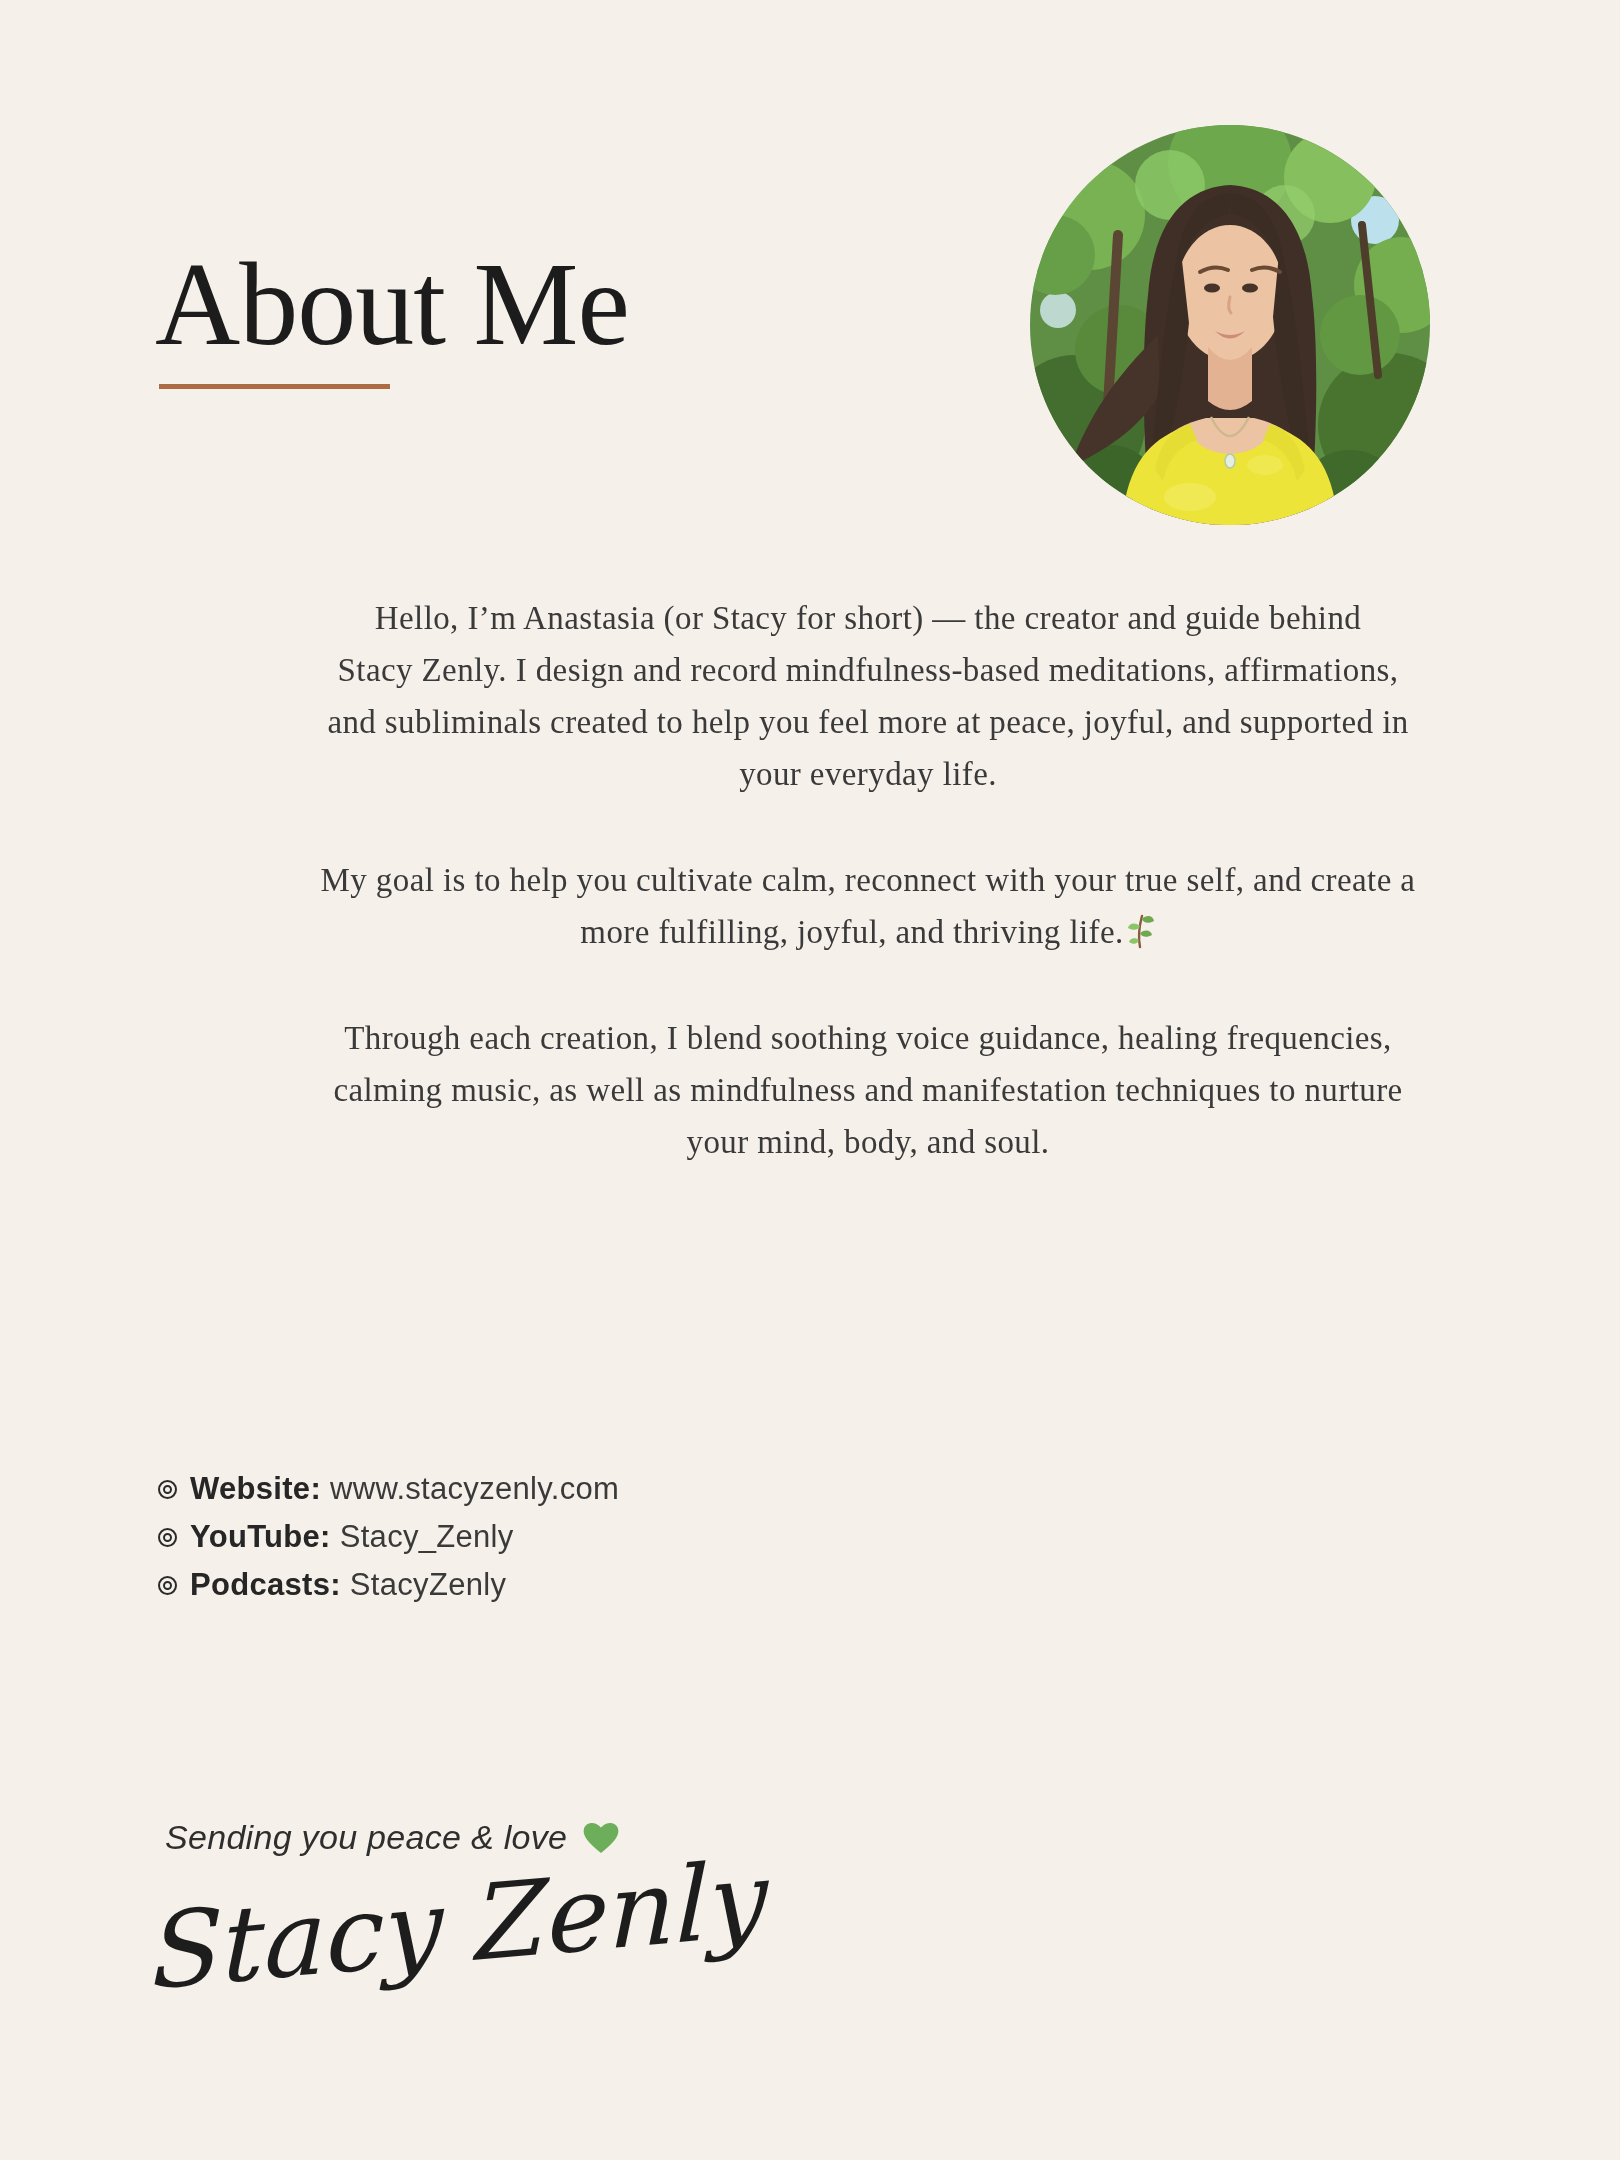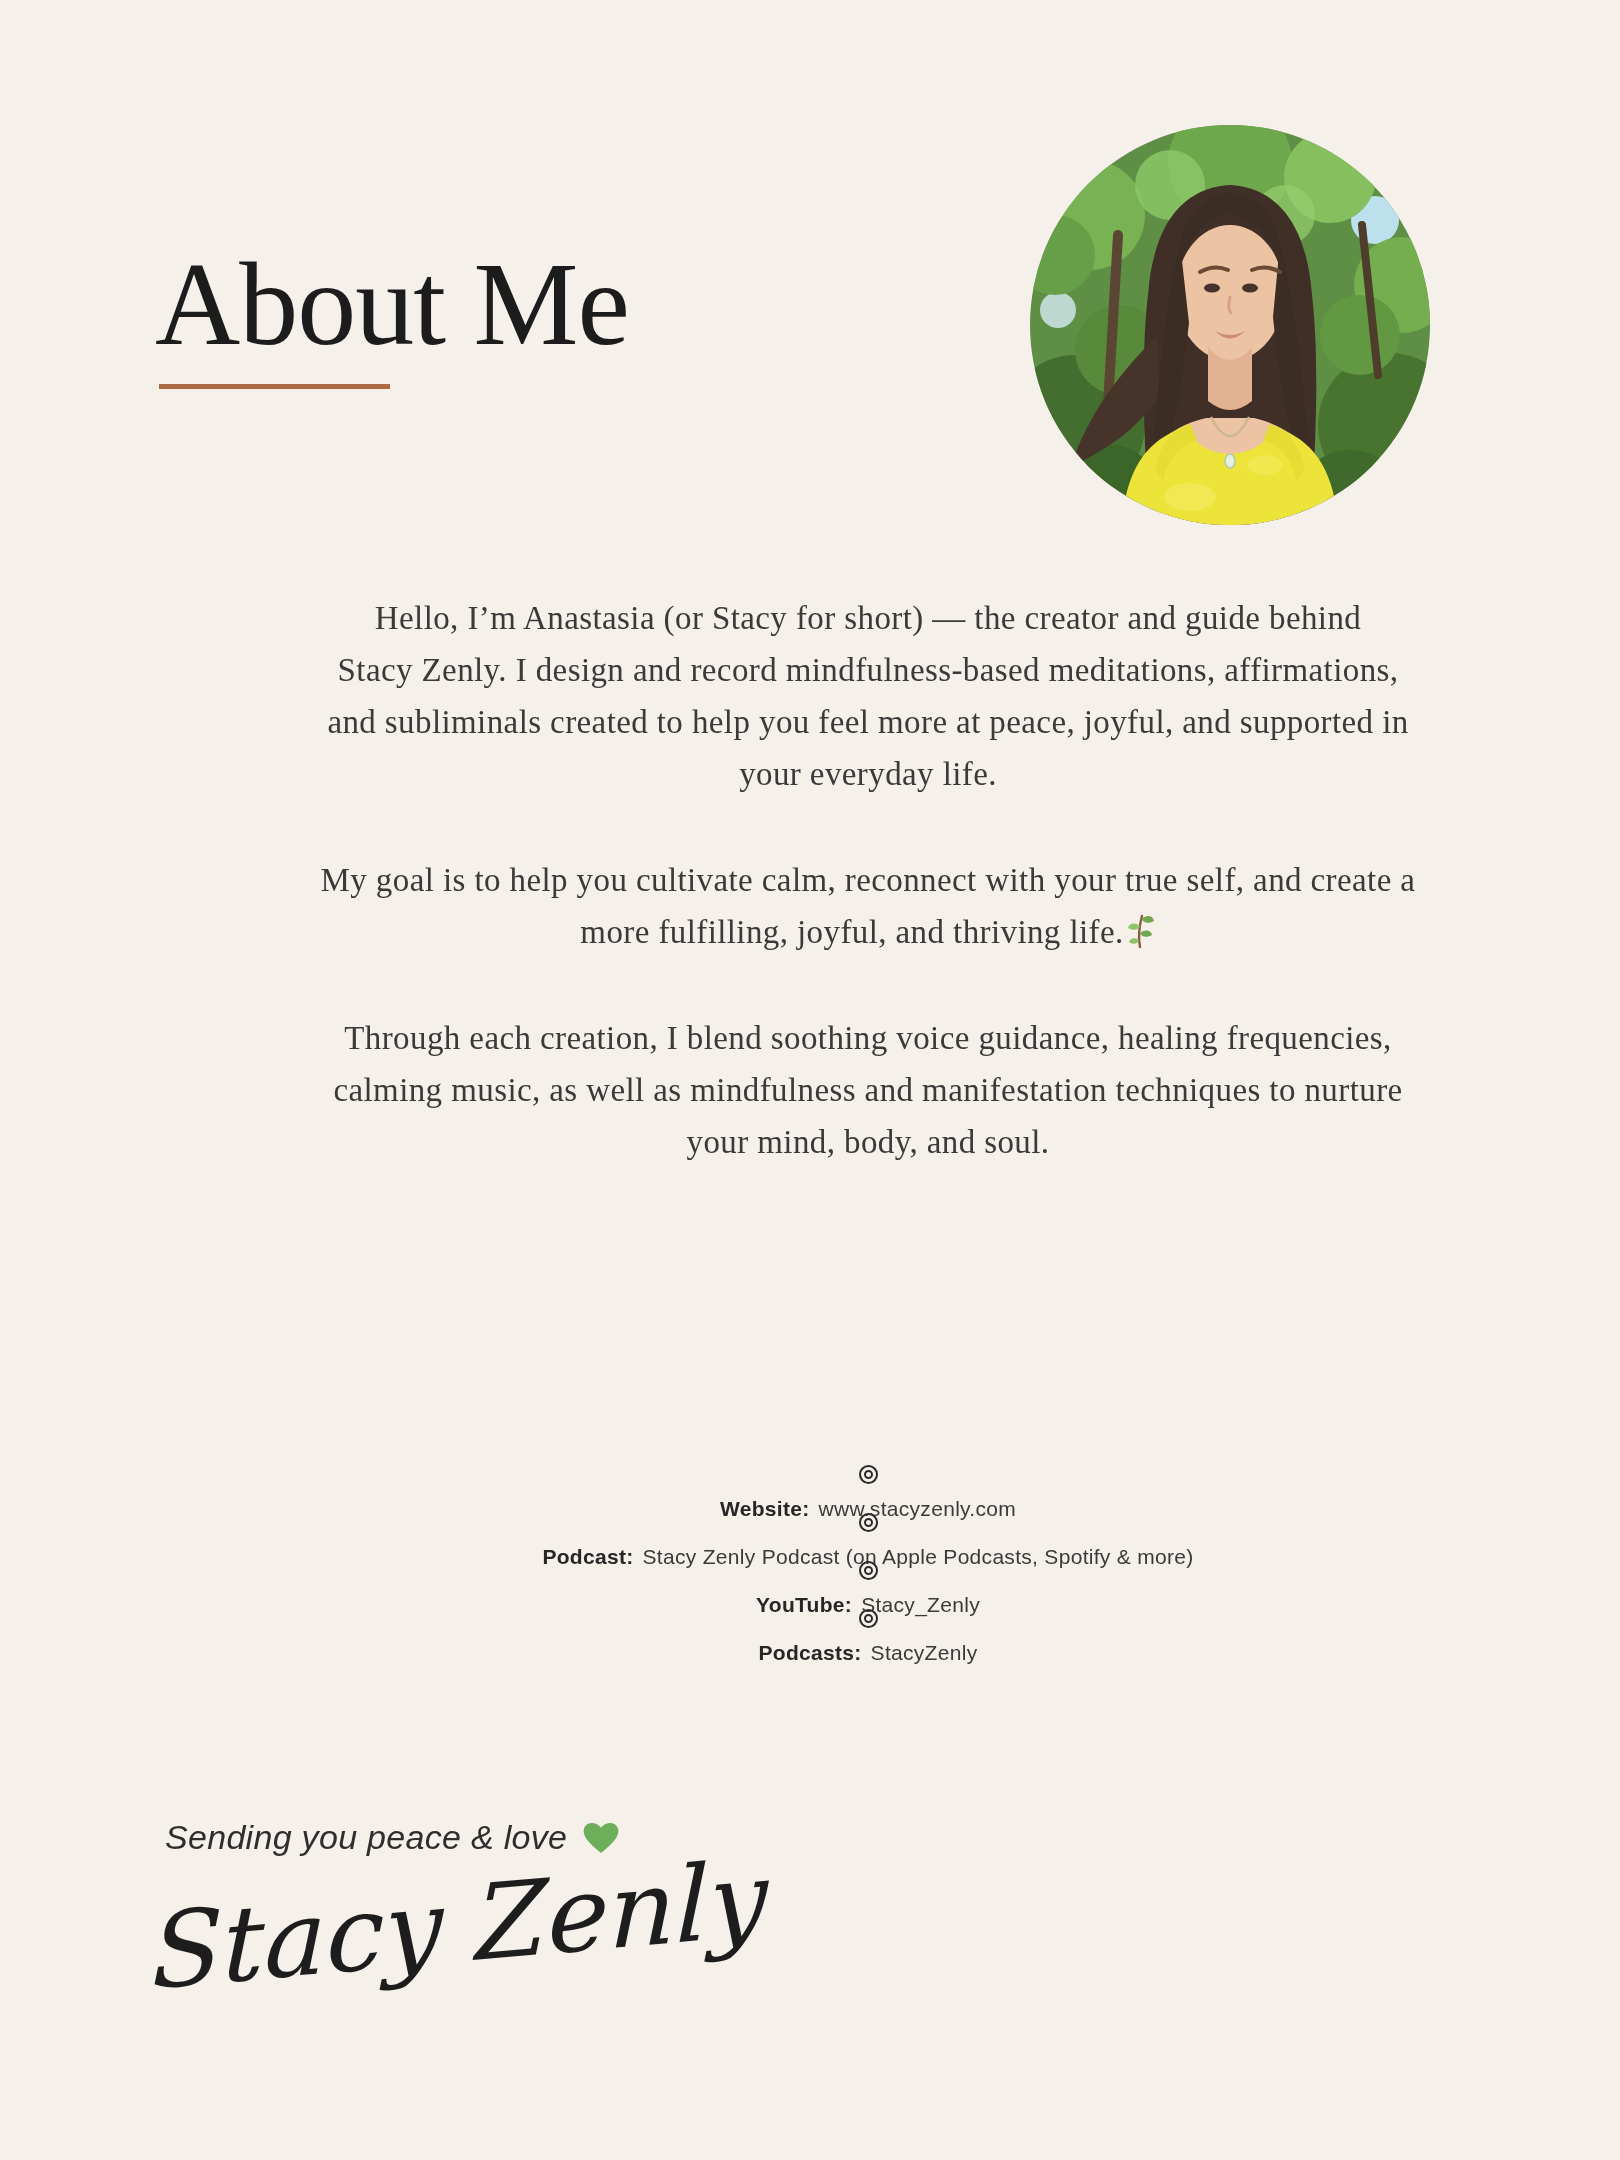--- a/index.html
+++ b/index.html
@@ -60,21 +60,21 @@
     font-size:42px;line-height:48px;
     letter-spacing:0.6px;
     color:#1f1f1f;
   }
   .find-me ul{
     list-style:none;margin:28px 0 0 0;padding:0;
   }
   .find-me li{
     display:flex;align-items:center;gap:13px;
     height:48px;
-    font-size:21px;letter-spacing:0.3px;flex-direction:column;
+    font-size:31px;letter-spacing:0.3px;
   }
   .bullseye{
     flex:0 0 auto;
     width:15px;height:15px;
     border:2.5px solid #2a2a2a;border-radius:50%;
     display:flex;align-items:center;justify-content:center;
   }
   .bullseye i{
     width:5px;height:5px;border:2.5px solid #2a2a2a;border-radius:50%;
   }
@@ -179,26 +179,20 @@
       <li>
         <span class="bullseye">
             <i></i>
           </span>
         <span><b class="label">Website:</b><span class="value">www.stacyzenly.com</span></span>
       </li>
       <li>
         <span class="bullseye">
             <i></i>
           </span>
-        <span><b class="label">Podcast:</b><span class="value">Stacy Zenly Podcast (on Apple Podcasts, Spotify &amp; more)</span></span>
-      </li>
-      <li>
-        <span class="bullseye">
-            <i></i>
-          </span>
         <span><b class="label">YouTube:</b><span class="value">Stacy_Zenly</span></span>
       </li>
       <li>
         <span class="bullseye">
             <i></i>
           </span>
         <span><b class="label">Podcasts:</b><span class="value">StacyZenly</span></span>
       </li>
     </ul>
   </section>

